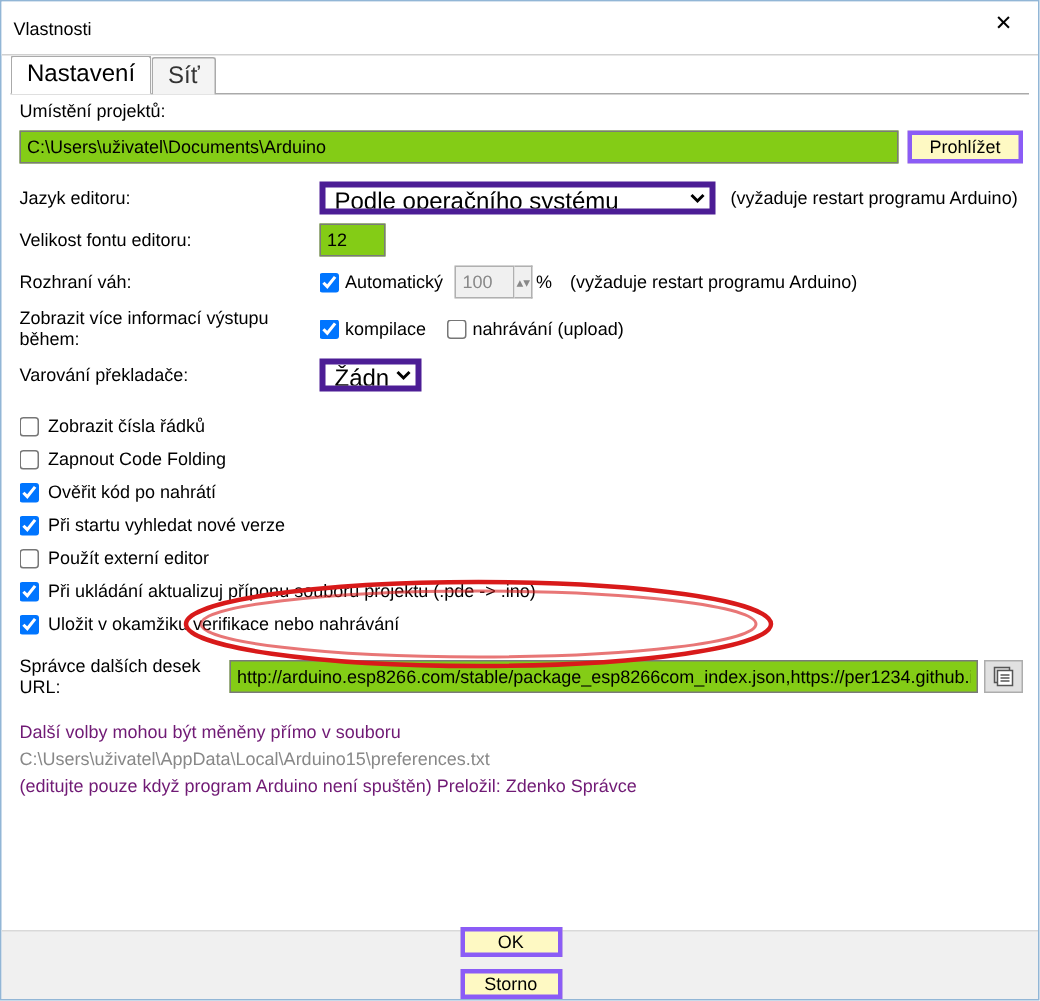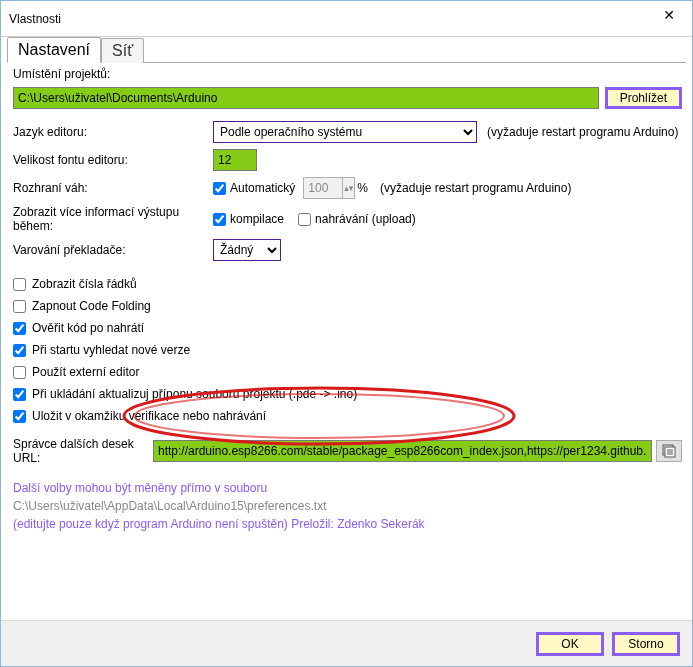--- a/index.html
+++ b/index.html
@@ -95,30 +95,30 @@
     background: #fef9c3;
     font-family: inherit;
     font-size: 12px;
     cursor: pointer;
   }
   .btn.browse { margin-left: 6px; min-width: 56px; }
 
   select.combo {
     height: 22px;
     font-family: inherit;
-    font-size: 12px;
-    border: 1px solid #4c1d95;
+    font-size: 16px;
+    border: 4px solid #4c1d95;
     background: #fff;
     padding: 0 2px;
   }
 
   .chk-row { height: 22px; display: flex; align-items: center; margin-bottom: 0; }
   .chk-row input[type=checkbox] { margin: 0 6px 0 0; width: 13px; height: 13px; }
 
-  .muted { color: #8b5cf6; }
+  .muted { color: #701a75; }
 
   .spacer-sm { height: 6px; }
   .spacer-md { height: 10px; }
 
   
   .icon-btn {
     width: 26px; height: 22px;
     border: 1px solid #adadad;
     background: #e1e1e1;
     display: inline-flex; align-items: center; justify-content: center;
@@ -136,20 +136,21 @@
   
   .footer {
     position: absolute;
     bottom: 0; left: 0; right: 0;
     height: 46px;
     border-top: 1px solid #d9d9d9;
     display: flex; align-items: center; justify-content: flex-end;
     padding-right: 12px;
     gap: 8px;
     background: #f0f0f0;
+    flex-direction: column;
   }
   .footer .btn { min-width: 68px; height: 24px; }
 
   .note-link { color: #888; }
 
 </style>
 </head>
 <body>
 
 <div class="titlebar">
@@ -275,21 +276,21 @@
   </div>
 
   <div class="spacer-md"></div>
 
   
   <div class="muted">Další volby mohou být měněny přímo v souboru</div>
   <div style="height:4px;"></div>
   <div class="muted note-link">C:\Users\uživatel\AppData\Local\Arduino15\preferences.txt</div>
   <div style="height:4px;"></div>
   <div class="muted">(editujte pouze když program Arduino není spuštěn)
-Preložil: Zdenko Sekerák</div>
+Preložil: Zdenko Správce</div>
 
   
   <div class="annotation" style="left:118px; top:326px;">
     <svg width="420" height="70">
       <ellipse cx="200" cy="35" rx="195" ry="28" fill="none" stroke="#d81a1a" stroke-width="3"></ellipse>
       <ellipse cx="200" cy="35" rx="185" ry="22" fill="none" stroke="#d81a1a" stroke-width="2" opacity="0.6"></ellipse>
     </svg>
   </div>
 
 </div>

